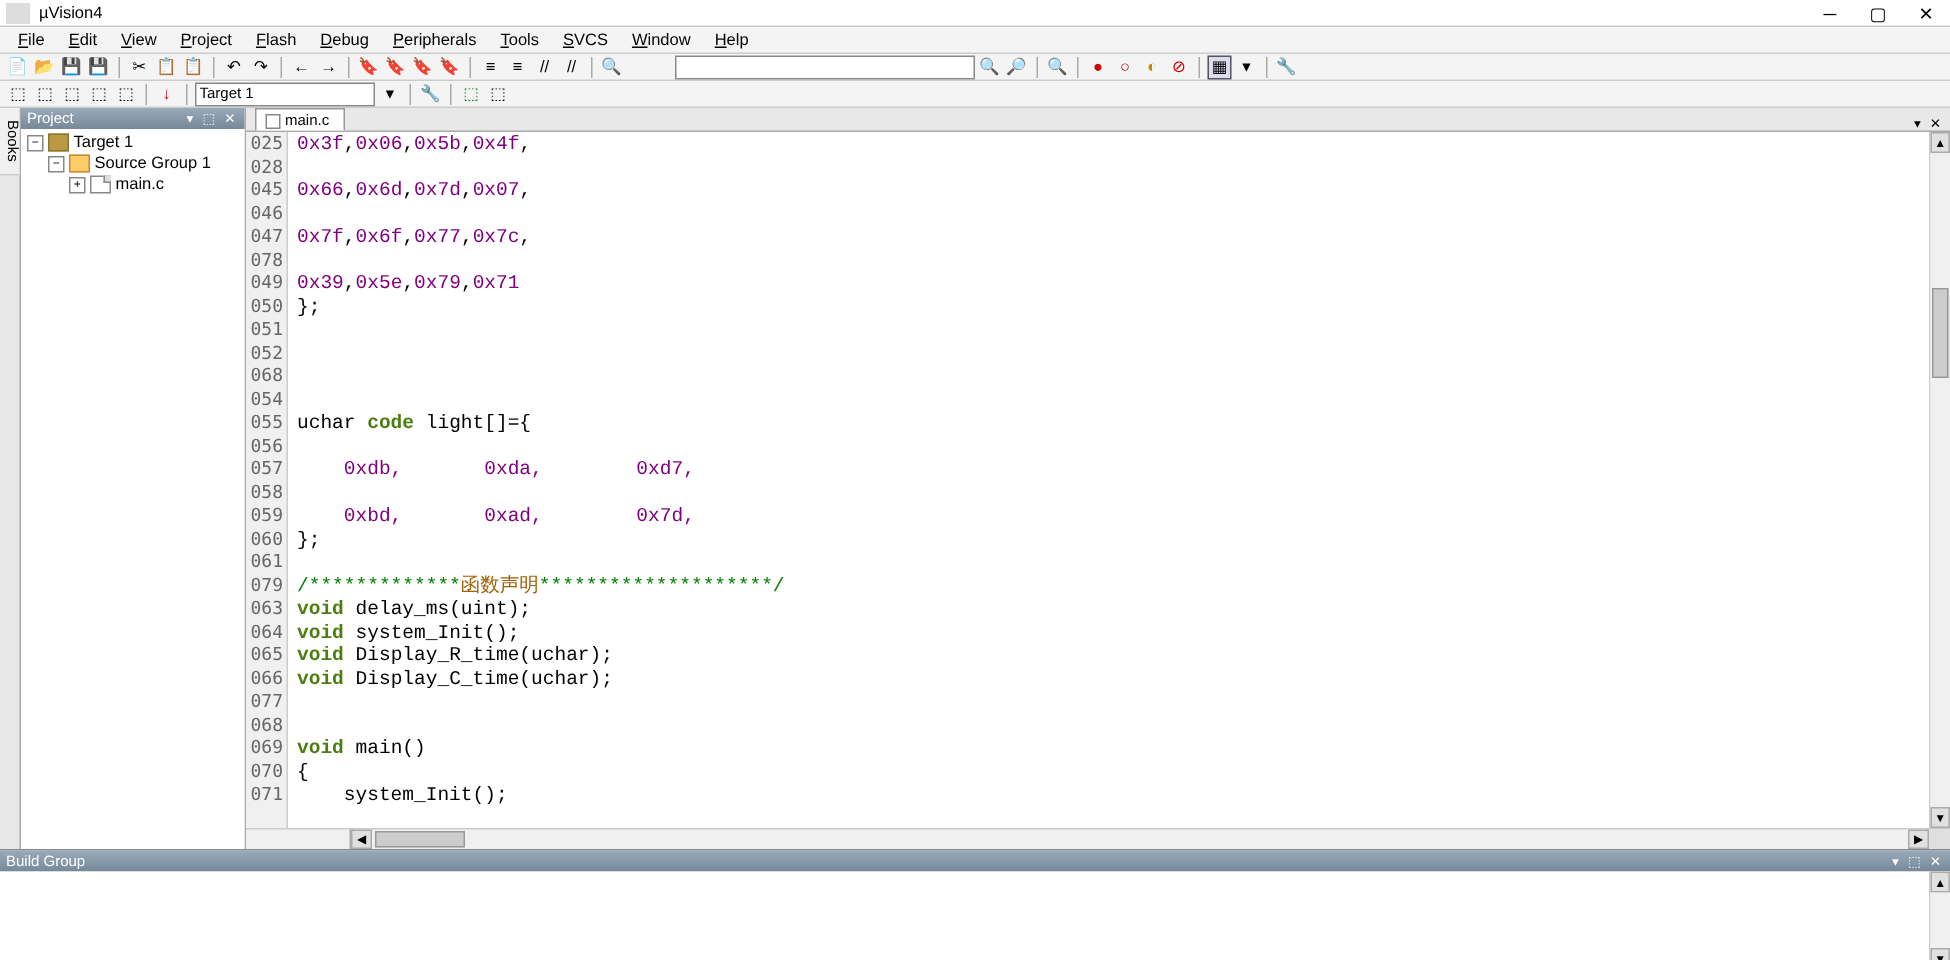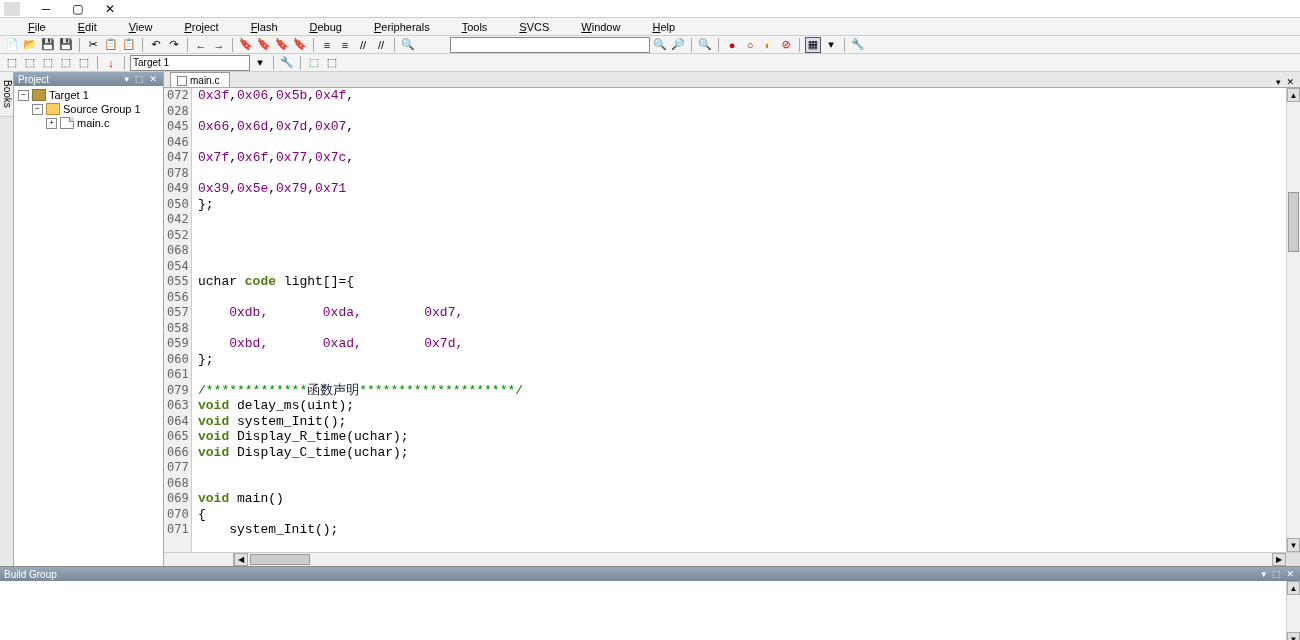--- a/index.html
+++ b/index.html
@@ -5,21 +5,21 @@
 * { margin: 0; padding: 0; box-sizing: border-box; }
 body { font-family: "Segoe UI", Tahoma, sans-serif; font-size: 11px; background: #f0f0f0; overflow: hidden; width: 1300px; height: 640px; }
 
 .titlebar { height: 18px; background: #fff; display: flex; align-items: center; padding: 0 4px; border-bottom: 1px solid #ccc; }
 .titlebar-icon { width: 16px; height: 14px; margin-right: 6px; background: #ddd; }
 .titlebar-title { flex: 1; font-size: 11px; color: #000; }
 .titlebar-btns { display: flex; }
 .titlebar-btn { width: 24px; height: 16px; display: flex; align-items: center; justify-content: center; font-size: 12px; margin-left: 8px; cursor: pointer; }
 
 .menubar { height: 18px; background: #f4f4f4; display: flex; align-items: center; padding: 0 4px; border-bottom: 1px solid #ccc; }
-.menu-item { padding: 0 8px; font-size: 11px; cursor: pointer; margin-left: 16px; }
+.menu-item { padding: 0 8px; font-size: 11px; cursor: pointer; }
 .menu-item u { text-decoration: underline; }
 
 .toolbar { height: 18px; background: #f4f4f4; display: flex; align-items: center; padding: 0 4px; border-bottom: 1px solid #ccc; gap: 2px; }
 .tb-btn { width: 16px; height: 16px; display: inline-flex; align-items: center; justify-content: center; font-size: 11px; cursor: pointer; border: 1px solid transparent; }
 .tb-sep { width: 1px; height: 14px; background: #aaa; margin: 0 3px; }
 .tb-combo { width: 120px; height: 16px; border: 1px solid #888; background: #fff; font-size: 10px; padding: 0 2px; }
 .tb-combo-wide { width: 200px; }
 .tb-btn.active { border: 1px solid #556; background: #dde; }
 
 .main-area { display: flex; height: 494px; }
@@ -49,21 +49,21 @@
 .editor-tabarea-btn { cursor: pointer; padding: 0 2px; }
 
 .editor-body { flex: 1; display: flex; overflow: hidden; position: relative; }
 .gutter { width: 28px; background: #f0f0f0; border-right: 1px solid #ccc; text-align: right; padding: 0 3px; font-family: Consolas, monospace; font-size: 12px; color: #666; }
 .gutter-line { height: 15.5px; line-height: 15.5px; }
 .code { flex: 1; font-family: Consolas, "Courier New", monospace; font-size: 13px; line-height: 15.5px; padding-left: 6px; white-space: pre; overflow: hidden; }
 .code-line { height: 15.5px; }
 .hex { color: #800080; }
 .kw { color: #4d7c0f; font-weight: bold; }
 .cmt { color: #008000; }
-.cjk { color: #0f172a; }
+.cjk { color: #a16207; }
 
 .vscroll { width: 14px; background: #f0f0f0; border-left: 1px solid #ccc; display: flex; flex-direction: column; }
 .vscroll-btn { height: 14px; background: #e0e0e0; border: 1px solid #aaa; font-size: 8px; display: flex; align-items: center; justify-content: center; cursor: pointer; }
 .vscroll-track { flex: 1; background: #f0f0f0; position: relative; }
 .vscroll-thumb { position: absolute; left: 1px; right: 1px; top: 90px; height: 60px; background: #ccc; border: 1px solid #999; }
 
 .hscroll { height: 14px; background: #f0f0f0; border-top: 1px solid #ccc; display: flex; }
 .hscroll-btn { width: 14px; background: #e0e0e0; border: 1px solid #aaa; font-size: 8px; display: flex; align-items: center; justify-content: center; cursor: pointer; }
 .hscroll-track { flex: 1; position: relative; }
 .hscroll-thumb { position: absolute; top: 1px; bottom: 1px; left: 2px; width: 60px; background: #ccc; border: 1px solid #999; }
@@ -74,20 +74,21 @@
 .build-header { height: 14px; background: linear-gradient(#9ab, #789); color: #fff; font-size: 10px; padding: 0 4px; display: flex; align-items: center; justify-content: space-between; }
 .build-body { flex: 1; background: #fff; display: flex; }
 .build-content { flex: 1; }
 .build-vscroll { width: 14px; background: #f0f0f0; border-left: 1px solid #ccc; display: flex; flex-direction: column; }
 </style>
 </head>
 <body>
 
 <div class="titlebar">
   <div class="titlebar-icon"></div>
+  <div class="titlebar-title">µVision4</div>
   <div class="titlebar-btns">
     <div class="titlebar-btn">─</div>
     <div class="titlebar-btn">▢</div>
     <div class="titlebar-btn">✕</div>
   </div>
 </div>
 
 <div class="menubar" id="menubar">
     <div class="menu-item"><u>F</u>ile</div>
     <div class="menu-item"><u>E</u>dit</div>
@@ -207,29 +208,29 @@
         <span class="editor-tab-icon"></span>
         <span>main.c</span>
       </div>
       <div class="editor-tabarea-btns">
         <span class="editor-tabarea-btn">▾</span>
         <span class="editor-tabarea-btn">✕</span>
       </div>
     </div>
     <div class="editor-body">
       <div class="gutter" id="gutter">
-          <div class="gutter-line">072</div>
+          <div class="gutter-line">025</div>
           <div class="gutter-line">028</div>
           <div class="gutter-line">045</div>
           <div class="gutter-line">046</div>
           <div class="gutter-line">047</div>
           <div class="gutter-line">078</div>
           <div class="gutter-line">049</div>
           <div class="gutter-line">050</div>
-          <div class="gutter-line">042</div>
+          <div class="gutter-line">051</div>
           <div class="gutter-line">052</div>
           <div class="gutter-line">068</div>
           <div class="gutter-line">054</div>
           <div class="gutter-line">055</div>
           <div class="gutter-line">056</div>
           <div class="gutter-line">057</div>
           <div class="gutter-line">058</div>
           <div class="gutter-line">059</div>
           <div class="gutter-line">060</div>
           <div class="gutter-line">061</div>

